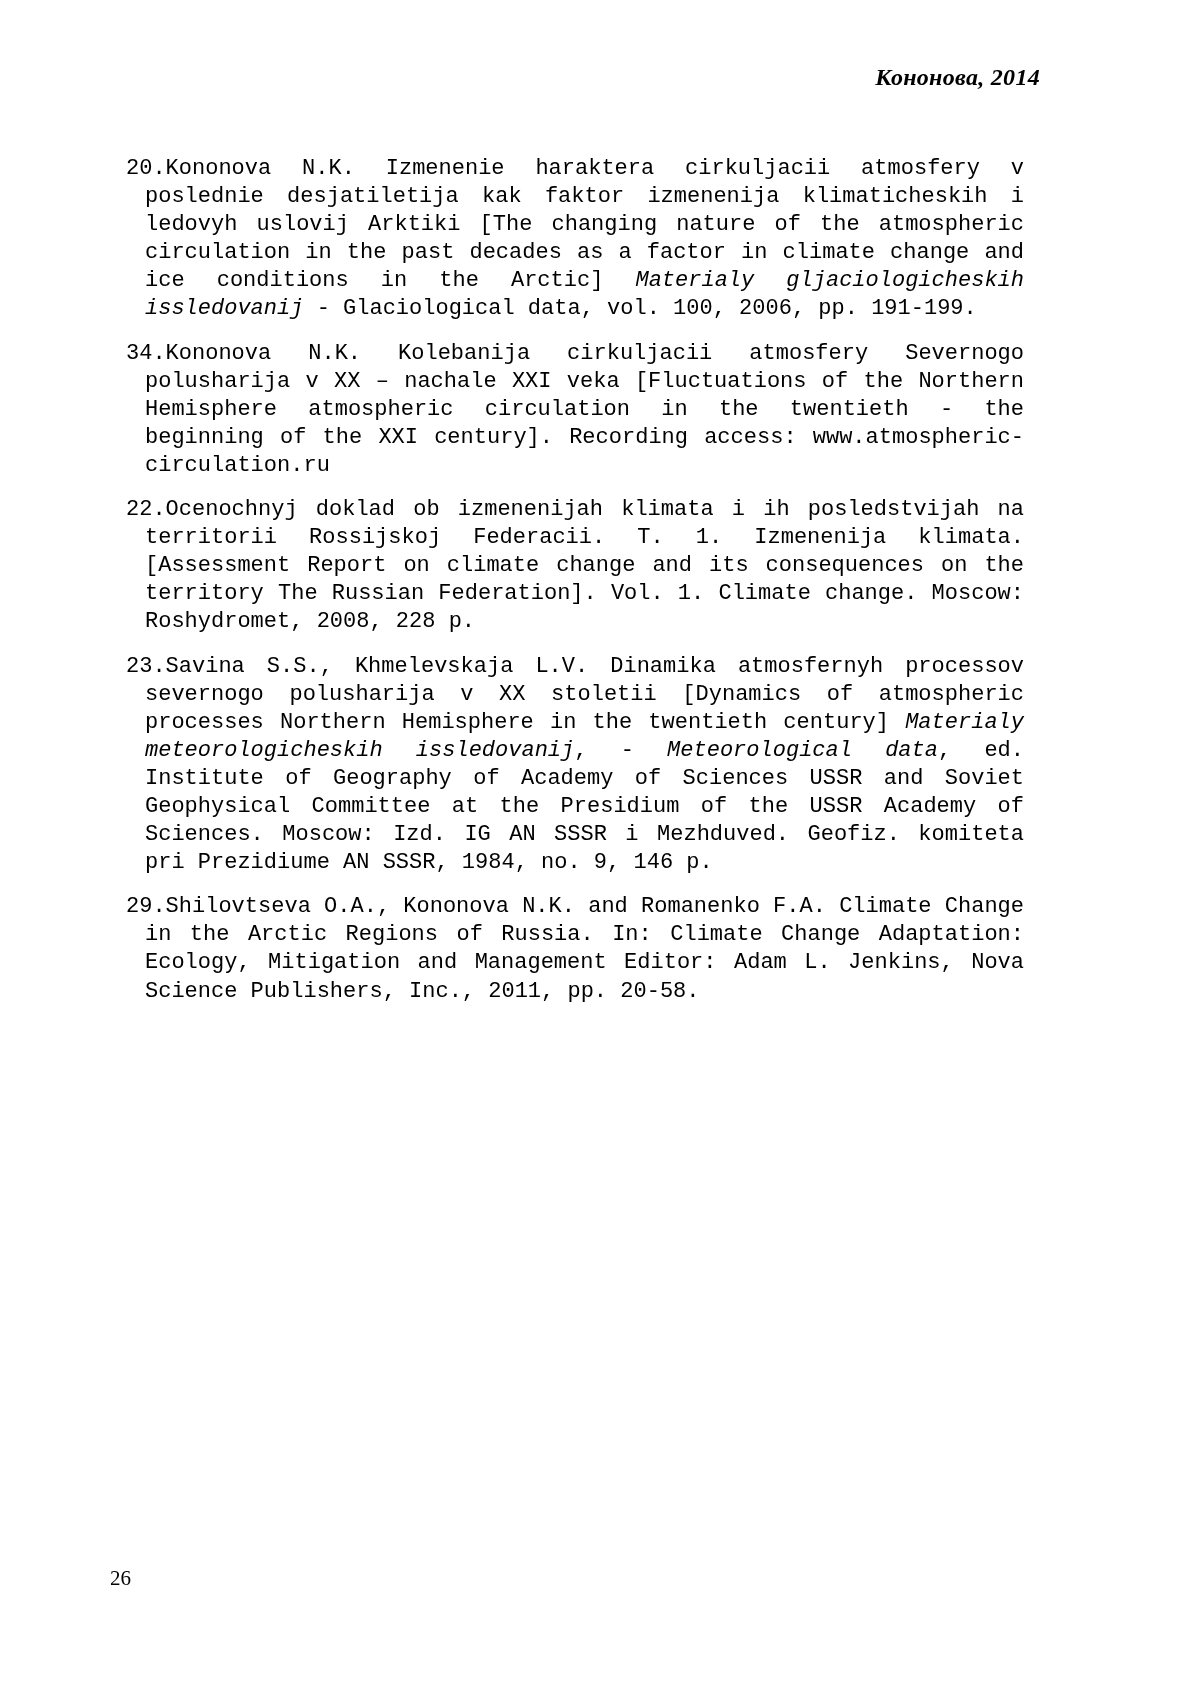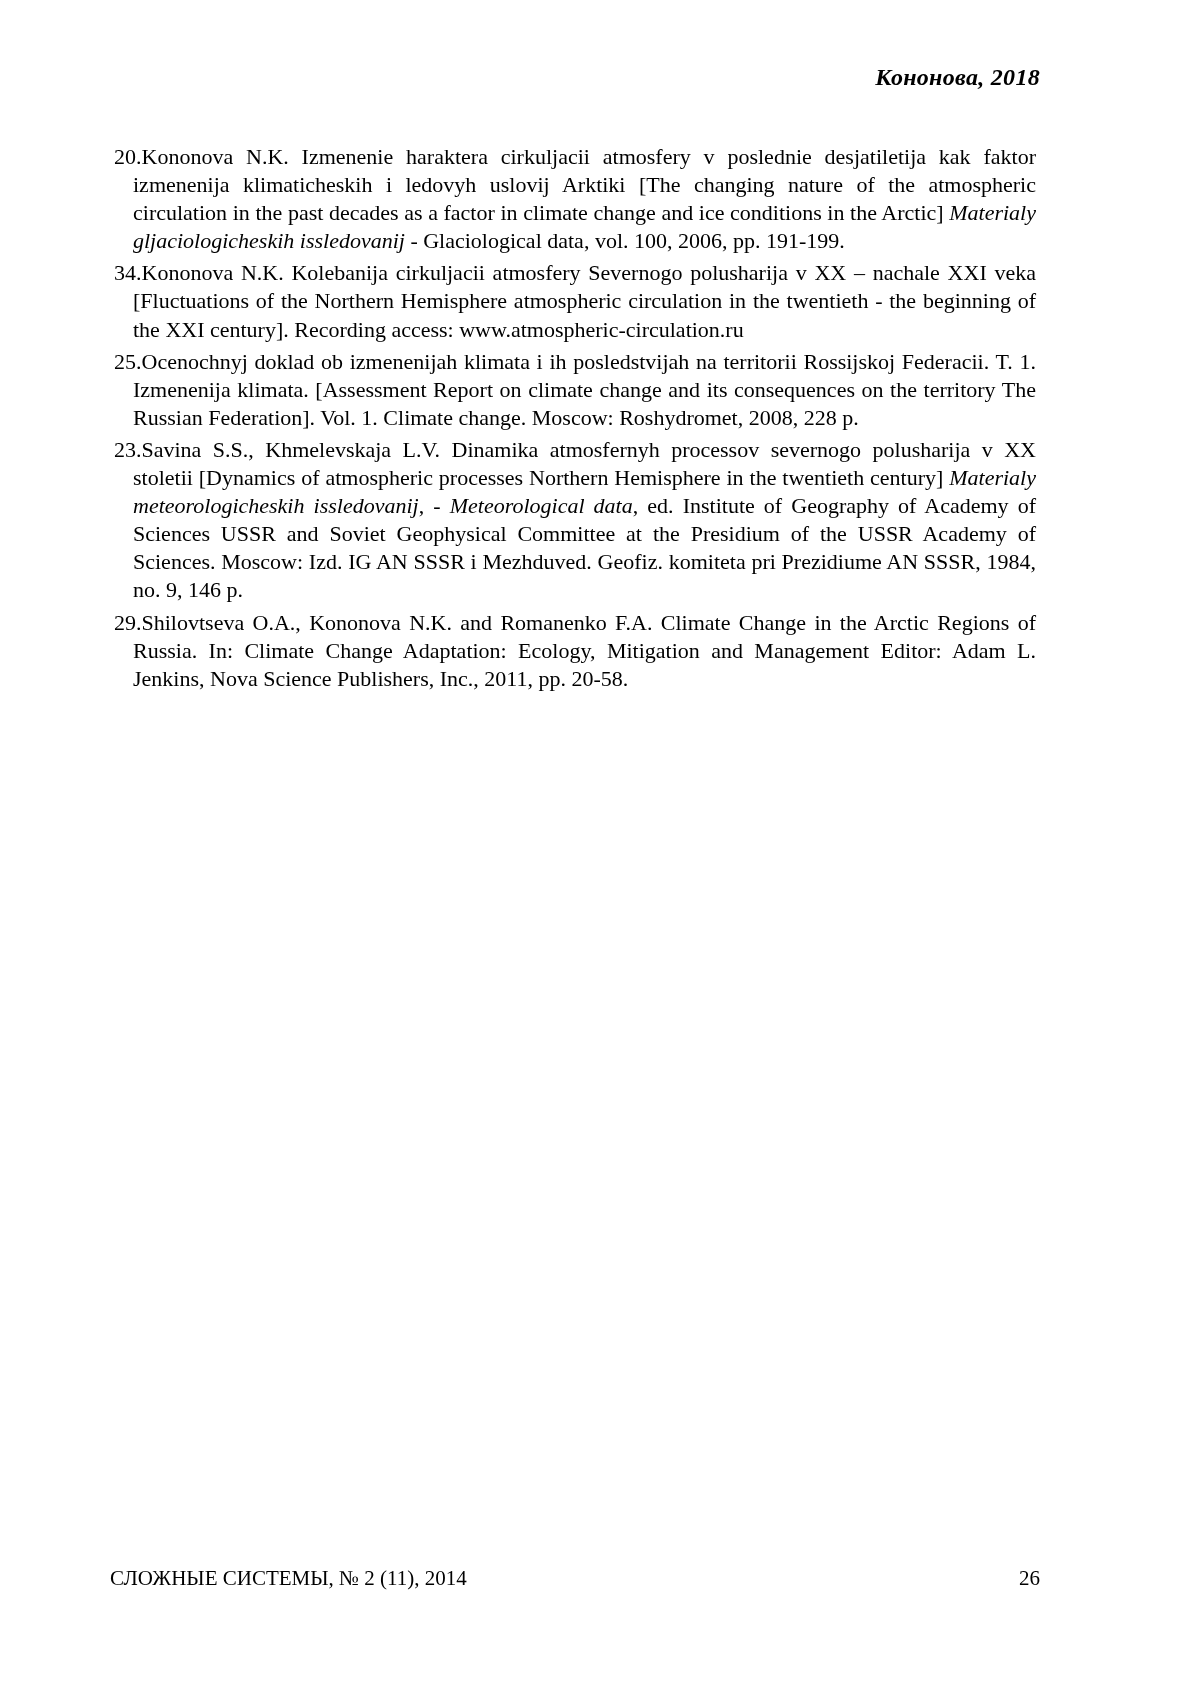--- a/index.html
+++ b/index.html
@@ -25,52 +25,52 @@
   }
   .references {
     position: absolute;
     top: 139px;
     left: 110px;
     width: 930px;
     font-size: 22px;
     line-height: 28.1px;
   }
   .ref {
-    margin: 4px;
+    margin: 16px;
     padding-left: 19px;
     text-indent: -19px;
     text-align: justify;
+    font-family: Liberation Mono, monospace;
   }
   .it { font-style: italic; }
   .footer {
     position: absolute;
     top: 1566px;
     left: 110px;
     width: 930px;
     display: flex;
     justify-content: space-between;
     align-items: baseline;
     font-size: 21px;
   }
 </style>
 </head>
 <body>
 
 <div class="page">
 
   <div class="running-header">
-    <span>Кононова, 2018</span>
+    <span>Кононова, 2014</span>
   </div>
 
   <div class="references" id="refs">
       <p class="ref"><span>20.</span><span>Kononova N.K. Izmenenie haraktera cirkuljacii atmosfery v poslednie desjatiletija kak faktor izmenenija klimaticheskih i ledovyh uslovij Arktiki [The changing nature of the atmospheric circulation in the past decades as a factor in climate change and ice conditions in the Arctic] </span><span class="it">Materialy gljaciologicheskih issledovanij</span><span> - Glaciological data, vol. 100, 2006, pp. 191-199.</span></p>
       <p class="ref"><span>34.</span><span>Kononova N.K. Kolebanija cirkuljacii atmosfery Severnogo polusharija v XX – nachale XXI veka [Fluctuations of the Northern Hemisphere atmospheric circulation in the twentieth - the beginning of the XXI century]. Recording access: www.atmospheric-circulation.ru</span></p>
-      <p class="ref"><span>25.</span><span>Ocenochnyj doklad ob izmenenijah klimata i ih posledstvijah na territorii Rossijskoj Federacii. T. 1. Izmenenija klimata. [Assessment Report on climate change and its consequences on the territory The Russian Federation].  Vol. 1. Climate change. Moscow: Roshydromet, 2008, 228 p.</span></p>
+      <p class="ref"><span>22.</span><span>Ocenochnyj doklad ob izmenenijah klimata i ih posledstvijah na territorii Rossijskoj Federacii. T. 1. Izmenenija klimata. [Assessment Report on climate change and its consequences on the territory The Russian Federation].  Vol. 1. Climate change. Moscow: Roshydromet, 2008, 228 p.</span></p>
       <p class="ref"><span>23.</span><span>Savina S.S., Khmelevskaja L.V. Dinamika atmosfernyh processov severnogo polusharija v XX stoletii [Dynamics of atmospheric processes Northern Hemisphere in the twentieth century] </span><span class="it">Materialy meteorologicheskih issledovanij</span><span>, - </span><span class="it">Meteorological data</span><span>, ed. Institute of Geography of Academy of Sciences USSR and Soviet Geophysical Committee at the Presidium of the USSR Academy of Sciences. Moscow: Izd. IG AN SSSR i Mezhduved. Geofiz. komiteta pri Prezidiume AN SSSR, 1984, no. 9, 146 p.</span></p>
       <p class="ref"><span>29.</span><span>Shilovtseva O.A., Kononova N.K. and Romanenko F.A. Climate Change in the Arctic Regions of Russia. In: Climate Change Adaptation: Ecology, Mitigation and Management Editor: Adam L. Jenkins, Nova Science Publishers, Inc., 2011,  pp. 20-58.</span></p>
     </div>
 
   <div class="footer">
-    <span>СЛОЖНЫЕ СИСТЕМЫ, № 2 (11), 2014</span>
     <span>26</span>
   </div>
 
 </div>
 
 </body></html>

